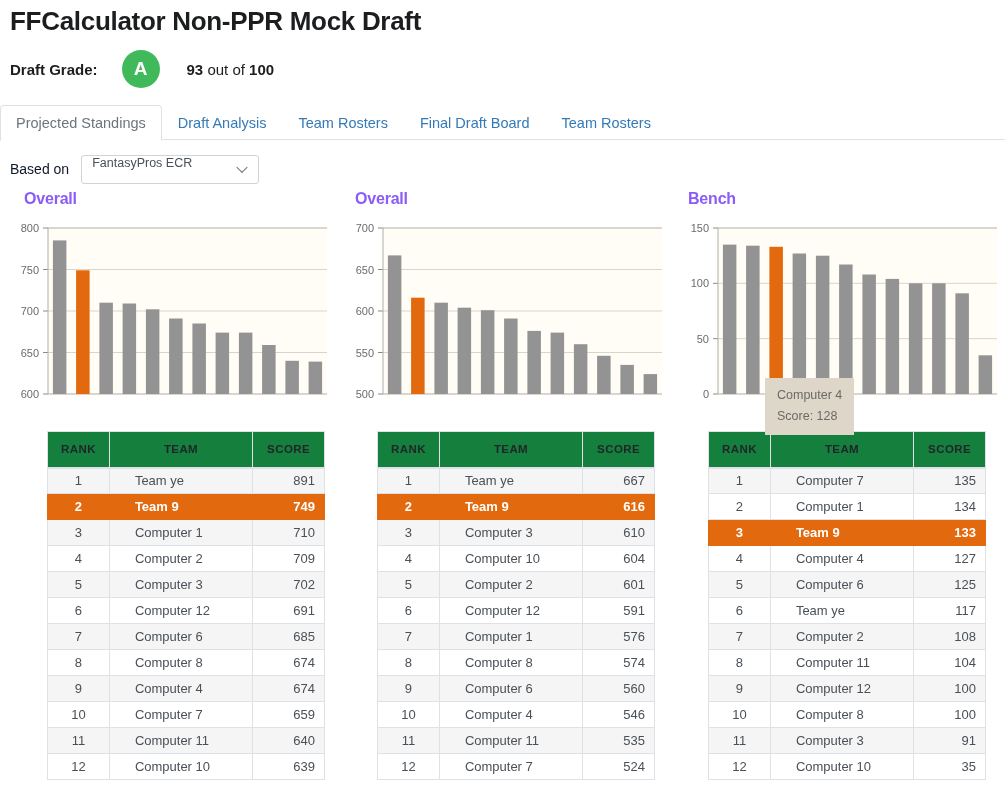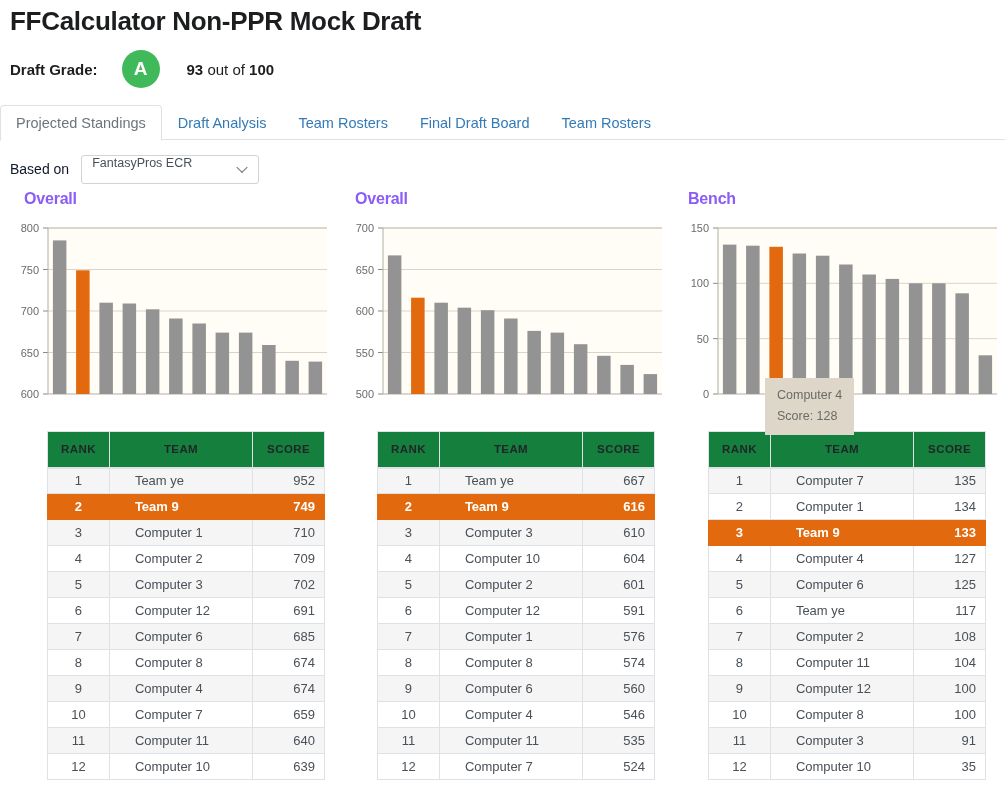--- a/index.html
+++ b/index.html
@@ -259,21 +259,21 @@
             <tr>
               <th class="c-rank">RANK</th>
               <th class="c-team">TEAM</th>
               <th class="c-score">SCORE</th>
             </tr>
           </thead>
           <tbody>
             <tr>
               <td class="c-rank">1</td>
               <td class="c-team">Team ye</td>
-              <td class="c-score">952</td>
+              <td class="c-score">891</td>
             </tr>
             <tr class="hl">
               <td class="c-rank">2</td>
               <td class="c-team">Team 9</td>
               <td class="c-score">749</td>
             </tr>
             <tr>
               <td class="c-rank">3</td>
               <td class="c-team">Computer 1</td>
               <td class="c-score">710</td>

